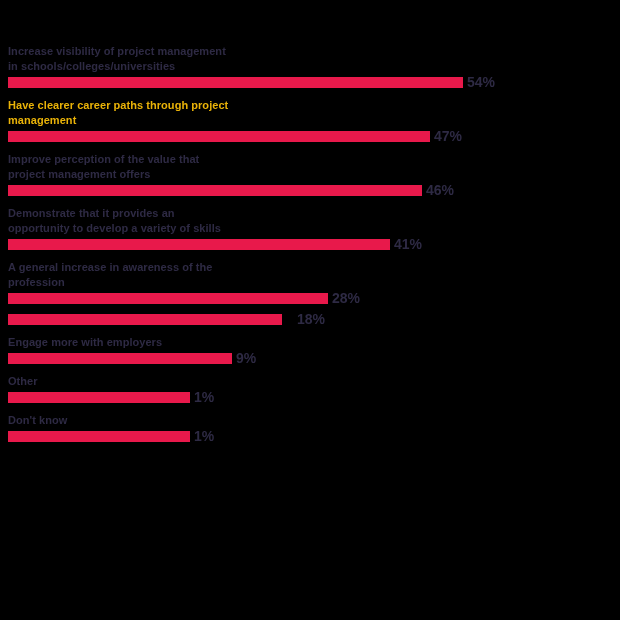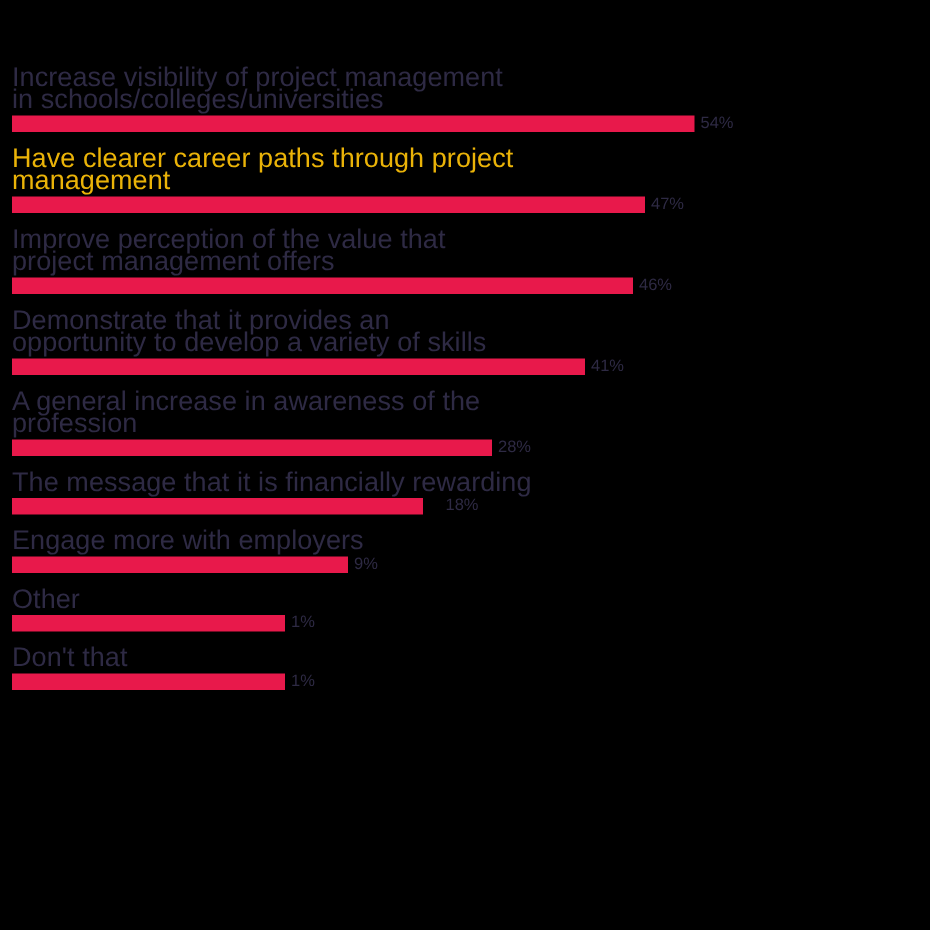--- a/index.html
+++ b/index.html
@@ -28,41 +28,41 @@
     left: 8px;
     top: 44px;
     width: 604px;
   }
   .bar-group {
     position: relative;
     margin-bottom: 10px;
   }
   .cat-label {
     color: #2E2A44;
-    font-size: 18px;
+    font-size: 11px;
     line-height: 15px;
     letter-spacing: 0.05px;
     white-space: pre-line;
     margin-bottom: 3px;
-    font-weight: 400;
+    font-weight: 700;
   }
   .bar-row {
     display: flex;
     align-items: center;
     height: 11px;
   }
   .bar {
     height: 11px;
     background: #E8194B;
     flex: 0 0 auto;
   }
   .bar-value {
     color: #2E2A44;
-    font-size: 11px;
-    font-weight: normal;
+    font-size: 14px;
+    font-weight: bold;
     margin-left: 4px;
     line-height: 11px;
     white-space: nowrap;
   }
 </style>
 </head>
 <body style="background: rgb(0, 0, 0);">
 
 <div id="chart-root">
   <div class="plot-area">
@@ -106,21 +106,20 @@
     <div class="bar-group">
       <div class="cat-label" style="color: rgb(46, 42, 68);">A general increase in awareness of the
 profession</div>
       <div class="bar-row">
         <div class="bar" style="width: 320px; background: rgb(232, 25, 75);"></div>
         <div class="bar-value" style="color: rgb(46, 42, 68);">28%</div>
       </div>
     </div>
 
     <div class="bar-group">
-      <div class="cat-label" style="color: rgb(46, 42, 68);">The message that it is financially rewarding</div>
       <div class="bar-row">
         <div class="bar" style="width: 274px; background: rgb(232, 25, 75);"></div>
         <div class="bar-value" style="color: rgb(46, 42, 68); margin-left: 15px;">18%</div>
       </div>
     </div>
 
 
     <div class="bar-group">
       <div class="cat-label" style="color: rgb(46, 42, 68);">Engage more with employers</div>
       <div class="bar-row">
@@ -131,21 +130,21 @@
 
     <div class="bar-group">
       <div class="cat-label" style="color: rgb(46, 42, 68);">Other</div>
       <div class="bar-row">
         <div class="bar" style="width: 182px; background: rgb(232, 25, 75);"></div>
         <div class="bar-value" style="color: rgb(46, 42, 68);">1%</div>
       </div>
     </div>
 
     <div class="bar-group">
-      <div class="cat-label" style="color: rgb(46, 42, 68);">Don't that</div>
+      <div class="cat-label" style="color: rgb(46, 42, 68);">Don't know</div>
       <div class="bar-row">
         <div class="bar" style="width: 182px; background: rgb(232, 25, 75);"></div>
         <div class="bar-value" style="color: rgb(46, 42, 68);">1%</div>
       </div>
     </div>
 
   </div>
 </div>
 
 </body></html>

